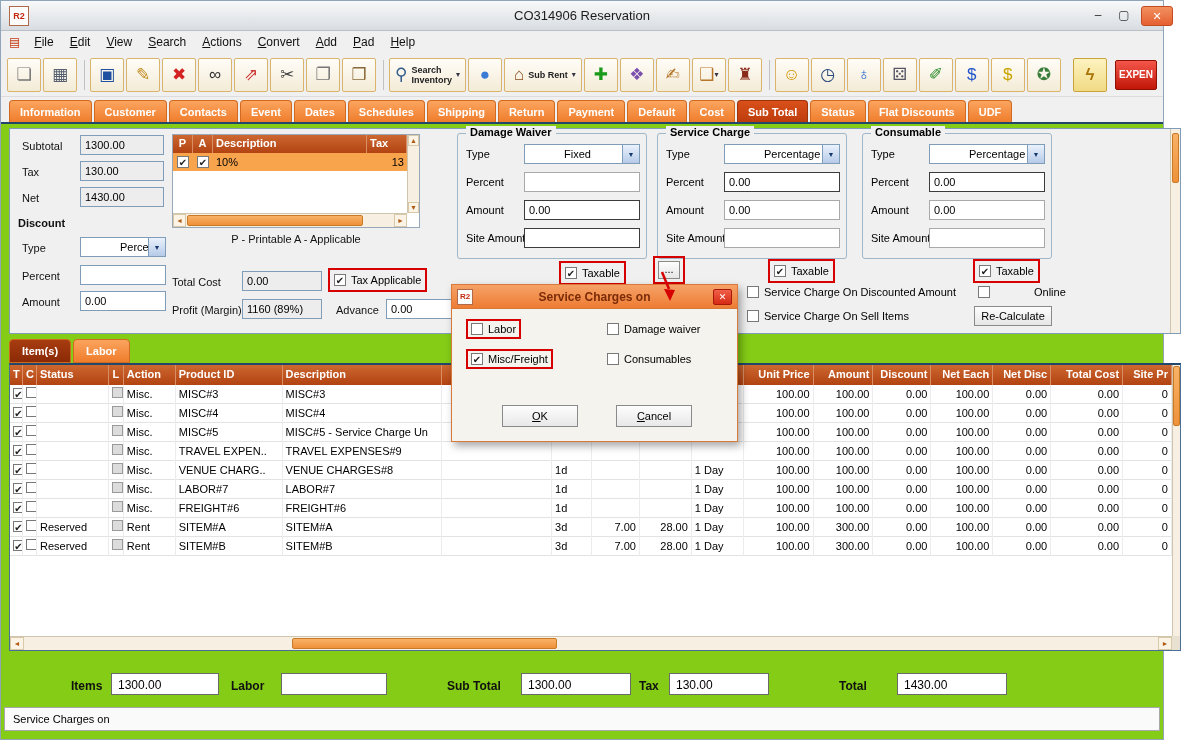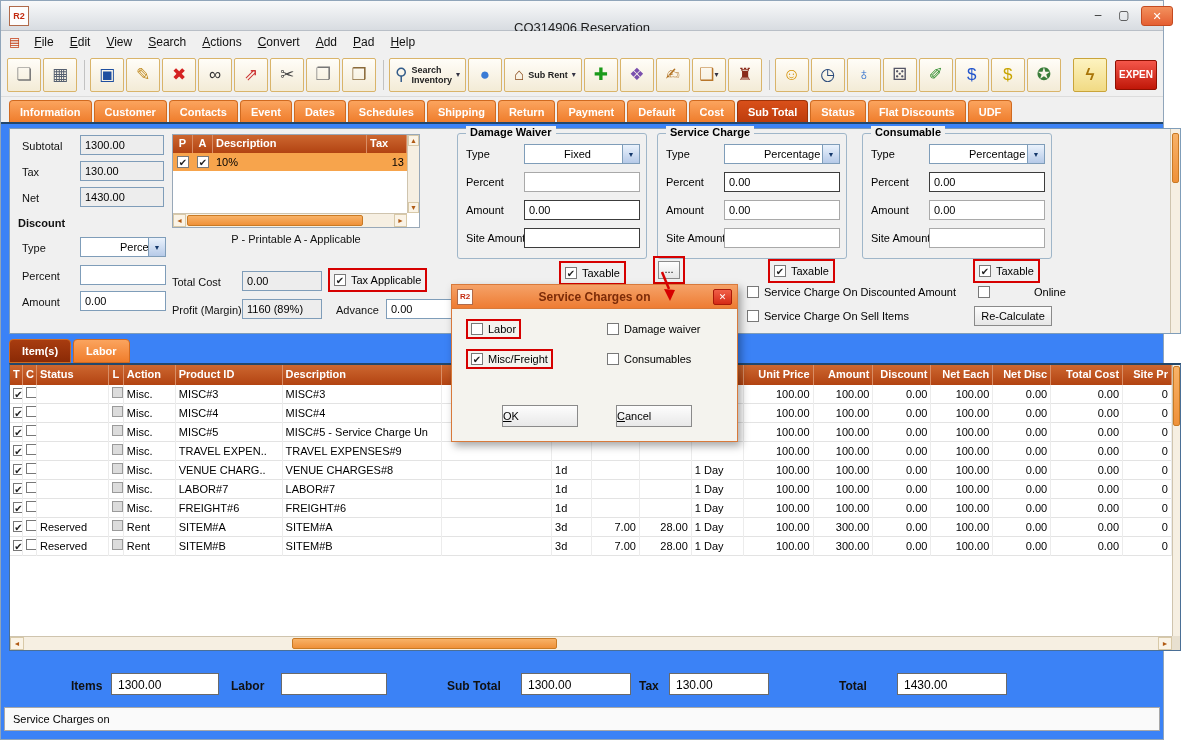--- a/index.html
+++ b/index.html
@@ -1,22 +1,22 @@
 <!DOCTYPE html>
 <html><head>
 <meta charset="utf-8">
 <style>
 *{margin:0;padding:0;box-sizing:border-box;font-family:"Liberation Sans","DejaVu Sans",sans-serif;}
 html,body{width:1188px;height:740px;overflow:hidden;background:#fff;}
-.window{position:absolute;left:0;top:0;width:1164px;height:740px;background:#3b82f6;border:1px solid #90a5ba;}
+.window{position:absolute;left:0;top:0;width:1164px;height:740px;background:#84cc16;border:1px solid #90a5ba;}
 
 
 .titlebar{position:absolute;left:0;top:0;right:0;height:30px;background:linear-gradient(#f8f9fa,#d8dce1);border-bottom:1px solid #b9bfc7;}
 .app-icon{position:absolute;left:8px;top:5px;width:20px;height:20px;background:#fdfdfd;border:1px solid #b06a4a;color:#c32a10;font-weight:bold;font-size:9px;text-align:center;line-height:18px;}
-.title-text{position:absolute;left:0;right:0;top:7px;text-align:center;font-size:13px;color:#1c1c1c;margin-top:12px;}
+.title-text{position:absolute;left:0;right:0;top:7px;text-align:center;font-size:13px;color:#1c1c1c;}
 .tb-btn{position:absolute;top:5px;height:20px;width:26px;text-align:center;line-height:18px;font-size:12px;color:#333;cursor:default;}
 .btn-close{width:32px;background:linear-gradient(#f2915e,#e55f32);border:1px solid #c44a20;border-radius:3px;color:#fff;font-size:11px;}
 
 
 .menubar{position:absolute;left:0;top:30px;right:0;height:22px;background:#f0f0f0;display:flex;align-items:center;padding-left:6px;}
 .mdi-icon{font-size:12px;color:#c33b12;margin:0 6px 0 2px;}
 .menu-item{display:inline-block;font-size:12px;padding:2px 8px;color:#111;}
 .menu-item::first-letter{text-decoration:underline;}
 
 
@@ -96,21 +96,21 @@
 
 
 .dialog{position:absolute;left:450px;top:283px;width:287px;height:158px;background:#f4f3ee;border:1px solid #d8793a;box-shadow:3px 4px 8px rgba(0,0,0,.35);z-index:40;}
 .dlg-titlebar{position:absolute;left:0;top:0;right:0;height:24px;background:linear-gradient(#f5a268,#ee7c33);border-bottom:1px solid #d8793a;}
 .dlg-icon{position:absolute;left:5px;top:4px;width:16px;height:16px;background:#fdfdfd;border:1px solid #b06a4a;color:#c32a10;font-weight:bold;font-size:8px;text-align:center;line-height:14px;}
 .dlg-title{position:absolute;left:0;right:0;top:5px;text-align:center;font-size:12px;font-weight:bold;color:#7c2b08;}
 .dlg-close{position:absolute;right:5px;top:4px;width:19px;height:16px;background:linear-gradient(#f06048,#d52a16);border:1px solid #a81808;border-radius:2px;color:#fff;font-size:9px;text-align:center;line-height:14px;}
 .dlg-grid{position:absolute;left:16px;top:36px;width:258px;display:grid;grid-template-columns:136px auto;row-gap:14px;}
 .dlg-cb{justify-self:start;display:flex;align-items:center;gap:5px;font-size:11px;padding:2px 3px;white-space:nowrap;}
 .dlg-cb.highlight{outline:2px solid #d60000;}
-.dlg-btn{position:absolute;width:76px;height:22px;border:1px solid #8a8a8a;background:linear-gradient(#fdfdfd,#e8e8e8);text-align:left;}
+.dlg-btn{position:absolute;width:76px;height:22px;border:1px solid #8a8a8a;background:linear-gradient(#fdfdfd,#e8e8e8);text-align:center;}
 .dlg-btn span{display:block;font-size:11px;line-height:20px;}
 .dlg-btn span::first-letter{text-decoration:underline;}
 .annot-arrow{position:absolute;left:653px;top:270px;z-index:45;}
 
 
 .panel-vscroll{position:absolute;right:0;top:0;bottom:0;width:10px;background:#f6efe2;border-left:1px solid #cfc4ae;}
 </style>
 </head>
 <body>
 

